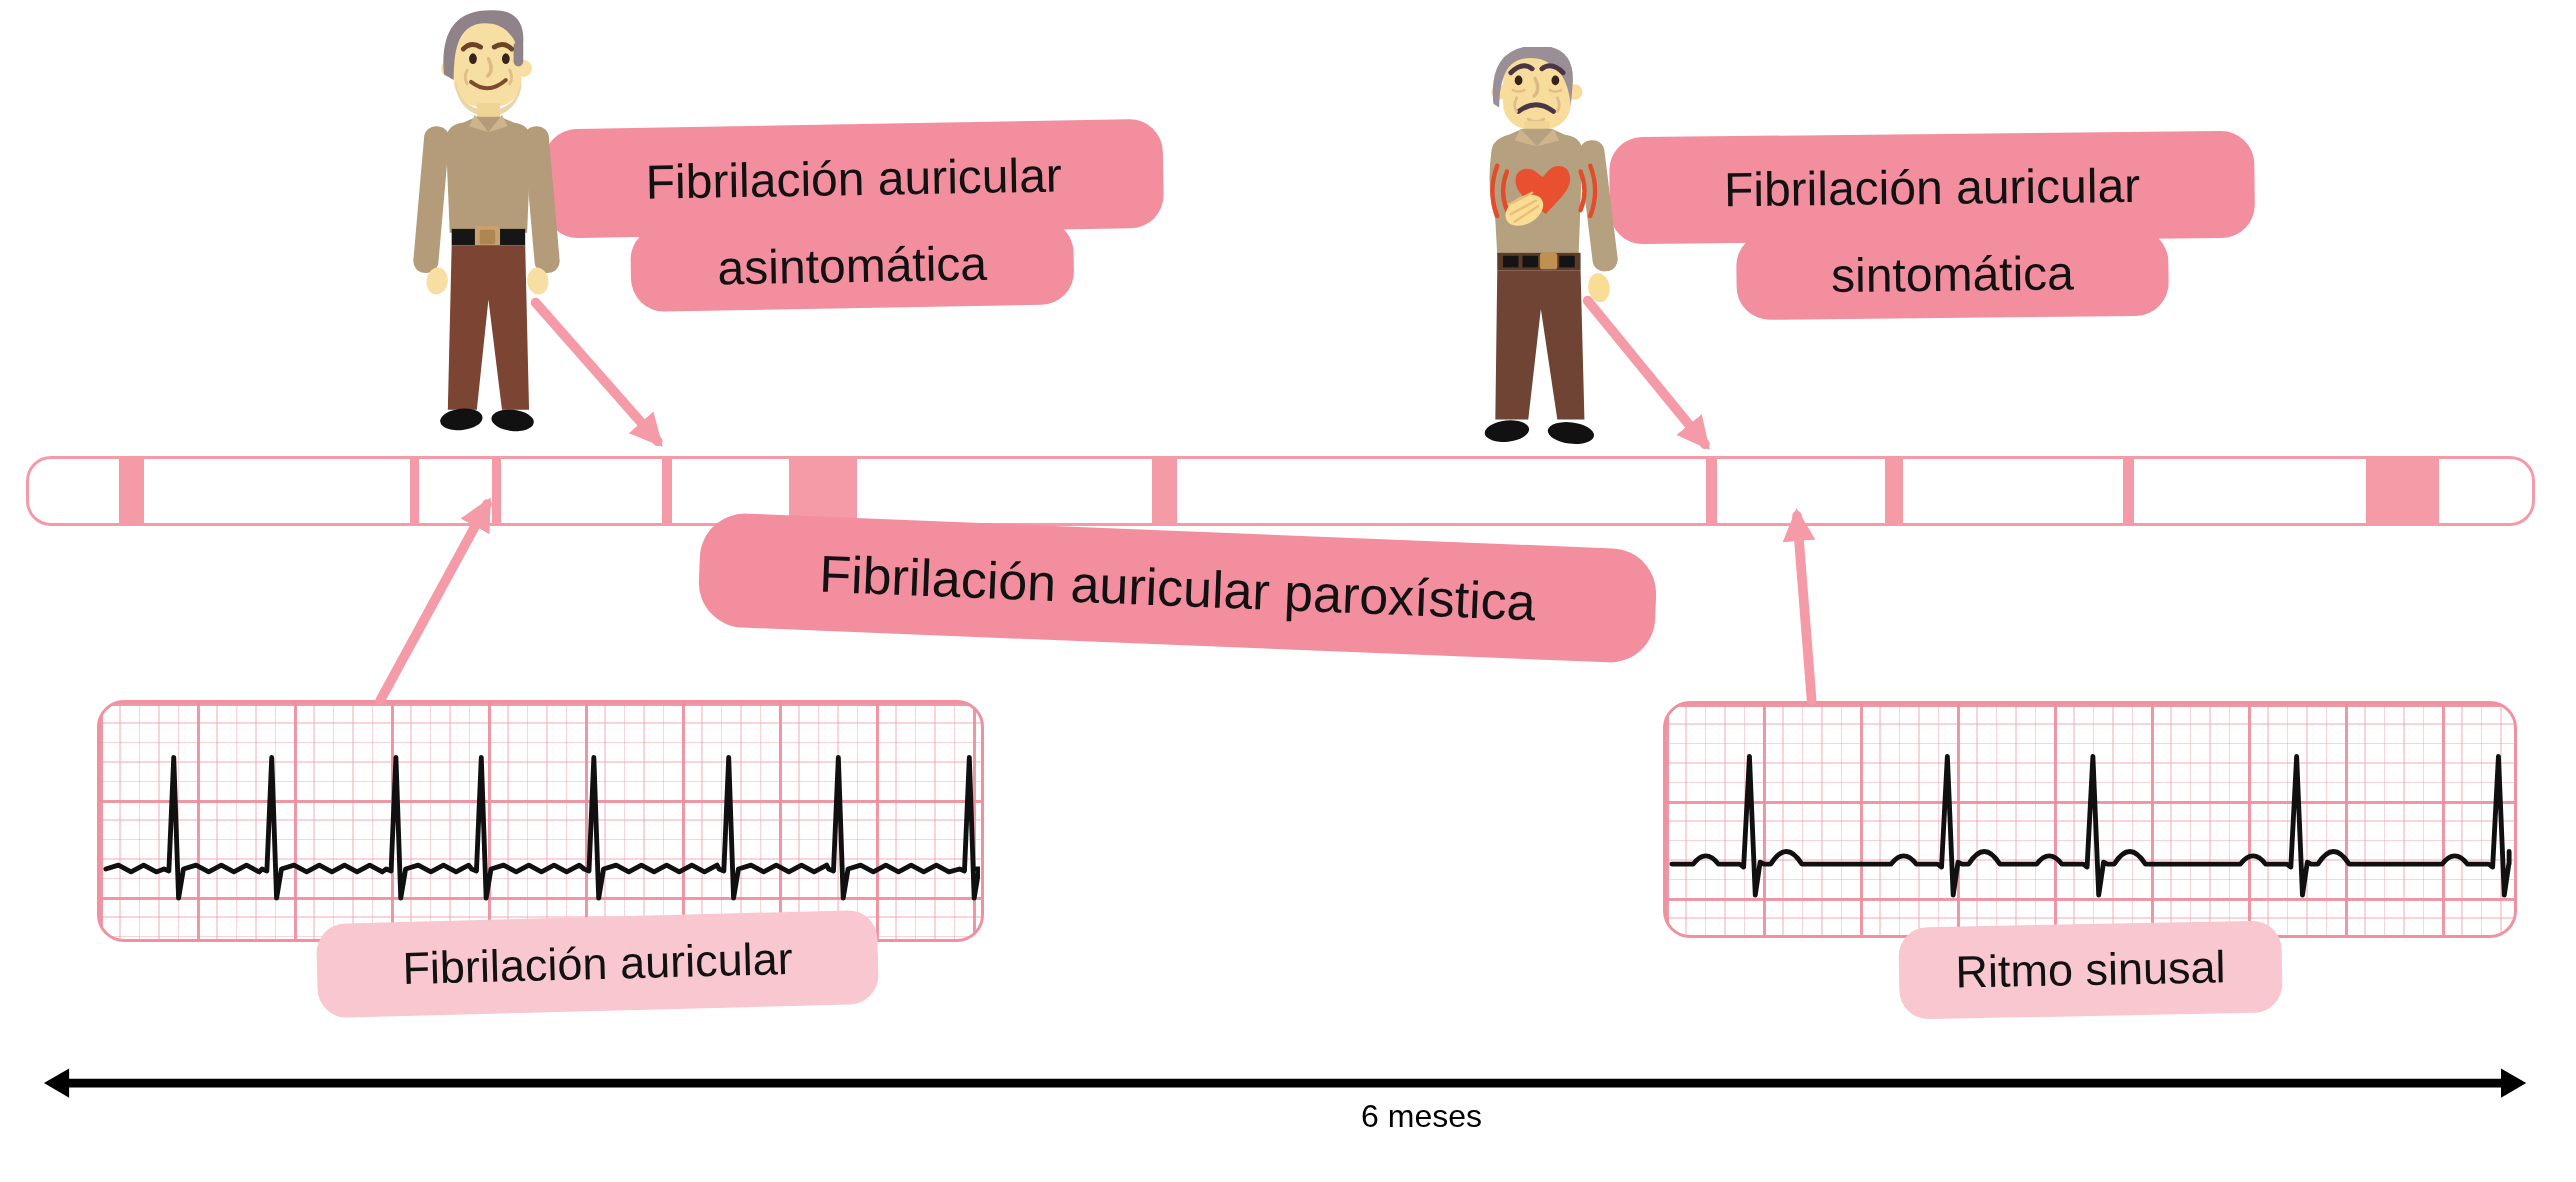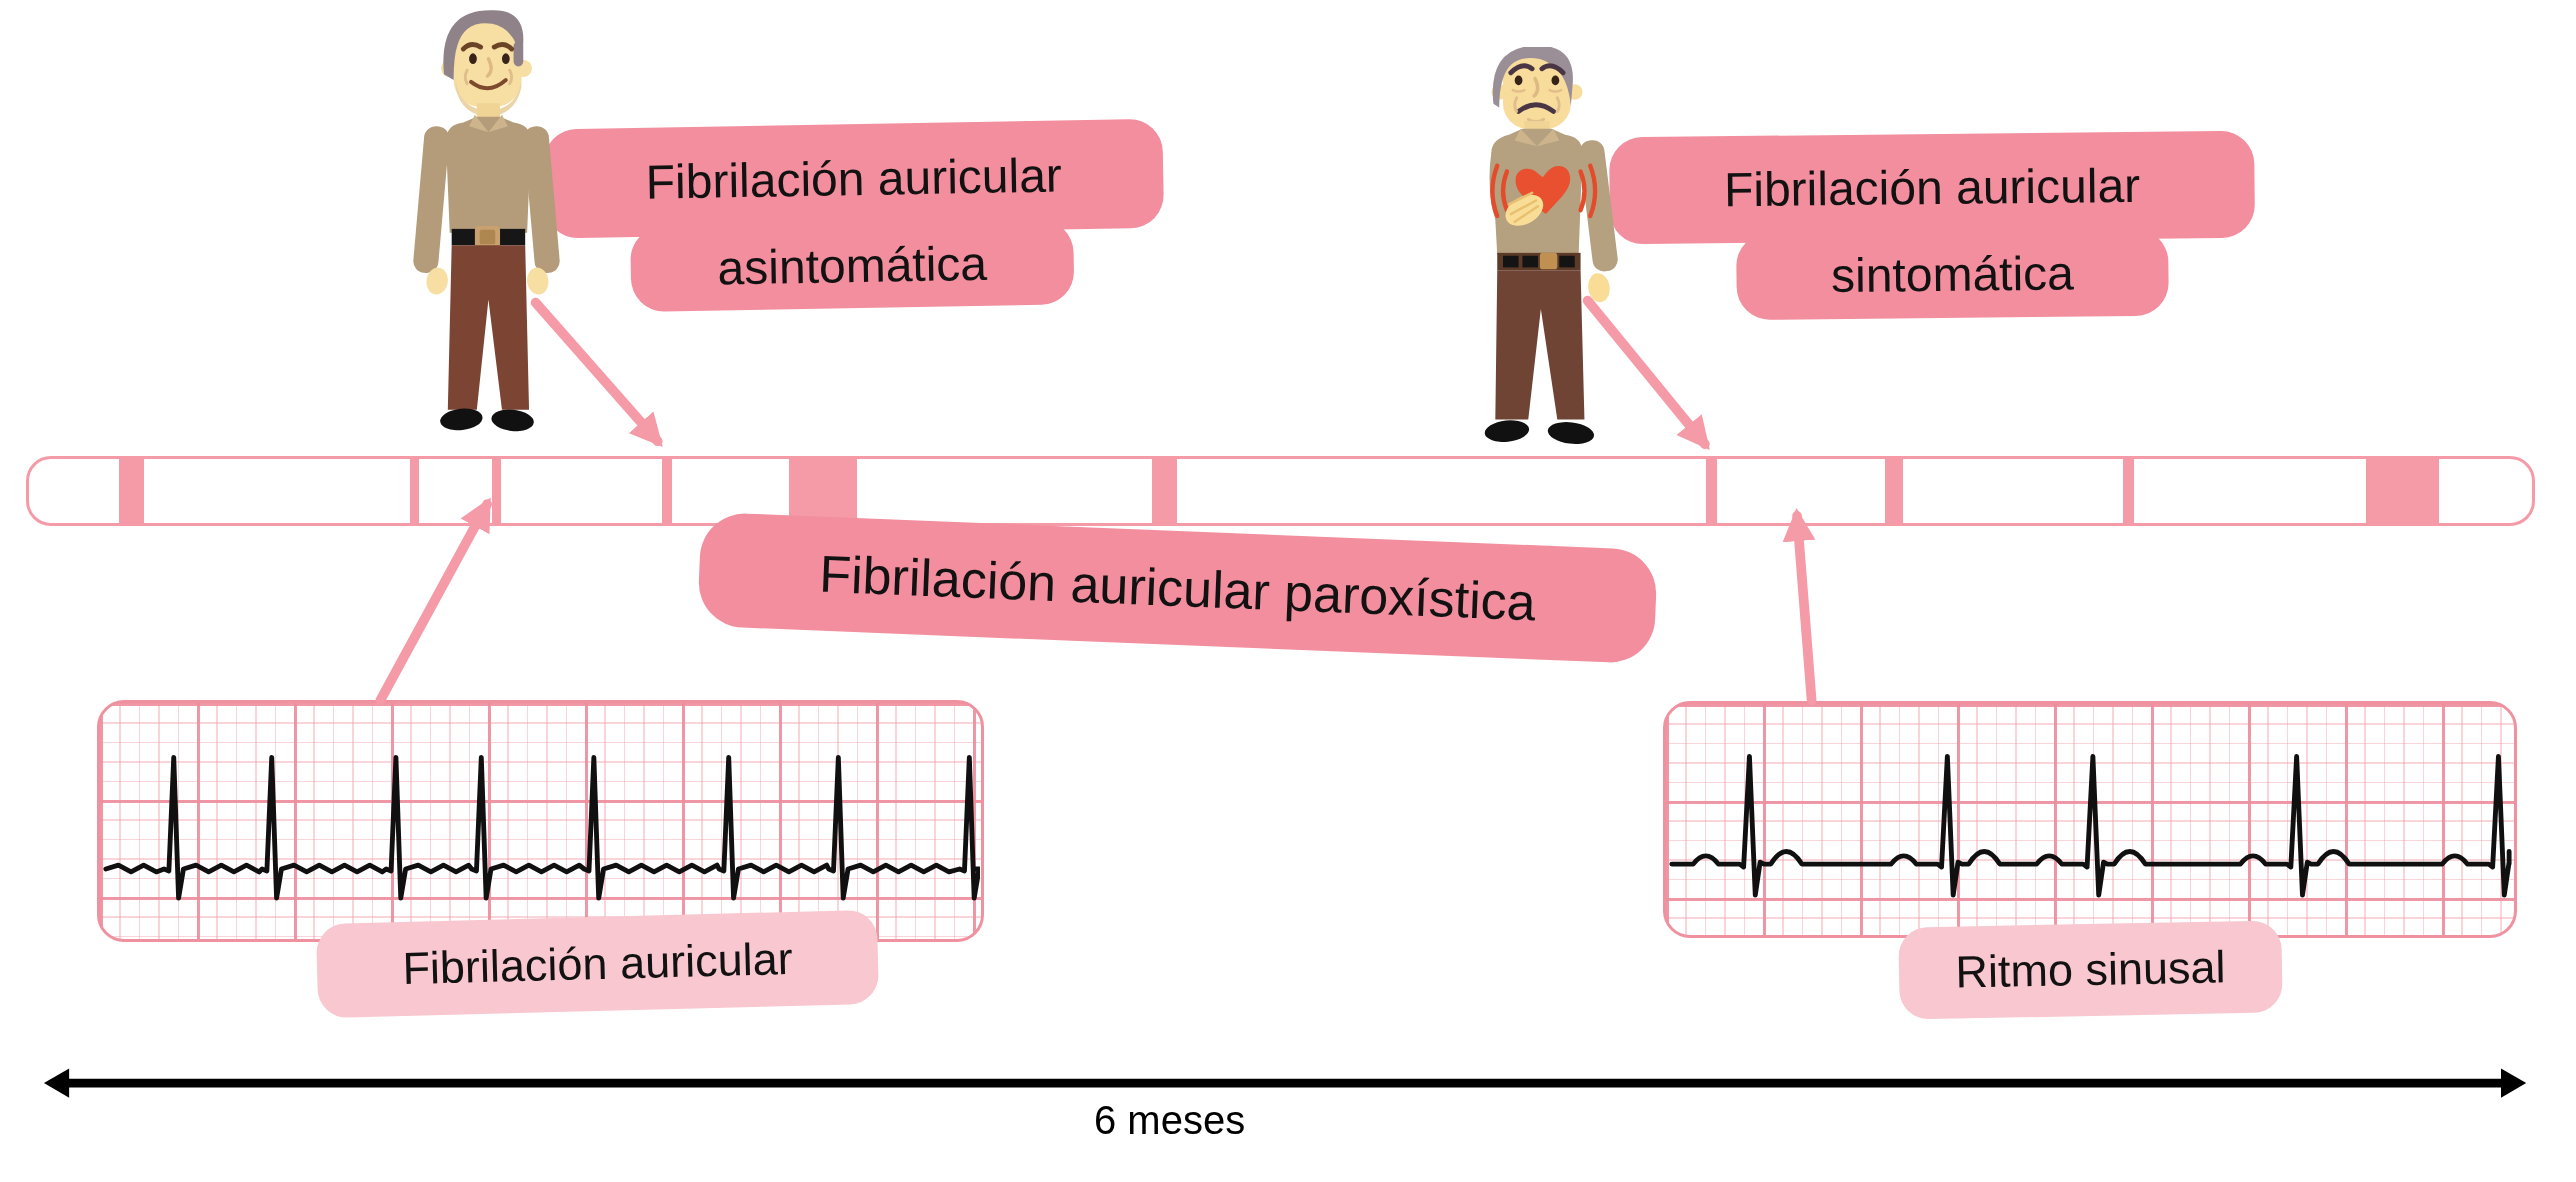--- a/index.html
+++ b/index.html
@@ -41,21 +41,21 @@
 
   
   .man{position:absolute;z-index:6;}
   #man1{left:413px;top:3.9px;}
   #man2{left:1443px;top:47px;}
 
   
   #overlay{position:absolute;left:0;top:0;z-index:7;pointer-events:none;}
 
   
-  #six{position:absolute;left:1094px;top:1098px;width:388px;text-align:left;font-size:40px;color:#000;z-index:3;}
+  #six{position:absolute;left:1094px;top:1098px;width:388px;text-align:right;font-size:32px;color:#000;z-index:3;}
 </style>
 </head>
 <body>
 
 <div id="canvas">
 
   <div id="bar">
       <div class="episode" style="left: 90px; width: 25px; background: rgb(245, 155, 167);"></div>
       <div class="episode" style="left: 381px; width: 8.7px; background: rgb(245, 155, 167);"></div>
       <div class="episode" style="left: 463px; width: 8.7px; background: rgb(245, 155, 167);"></div>

